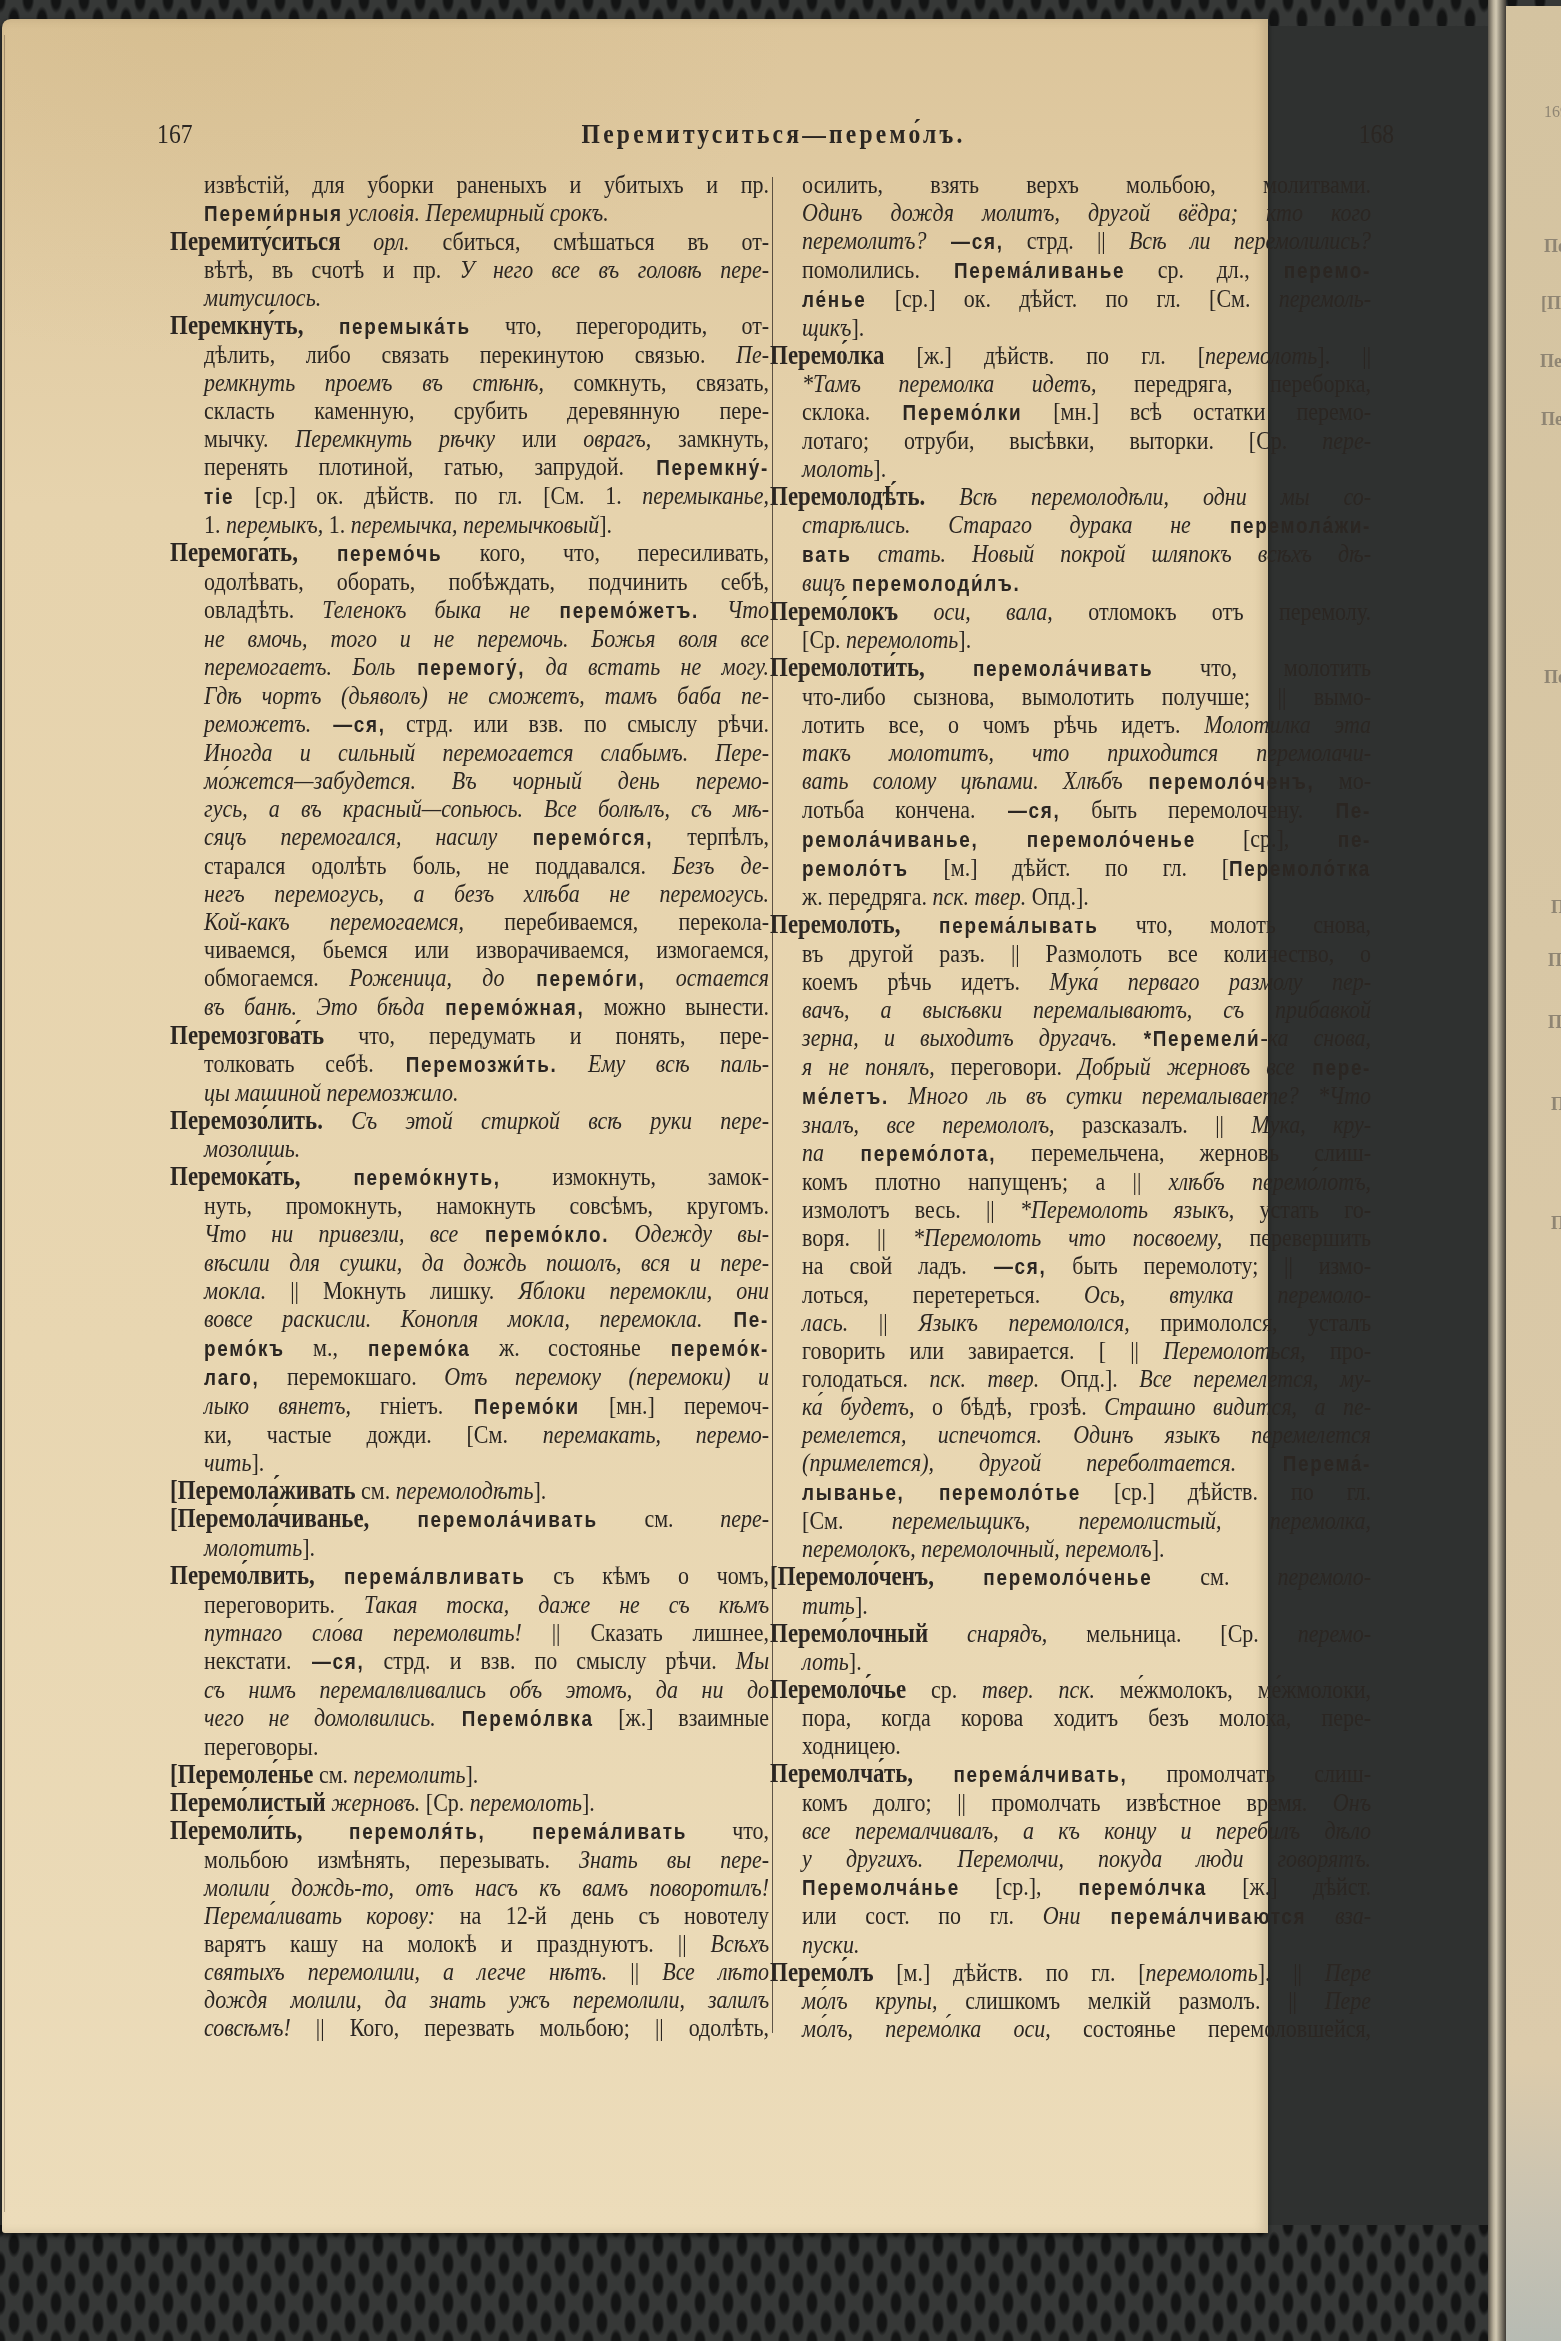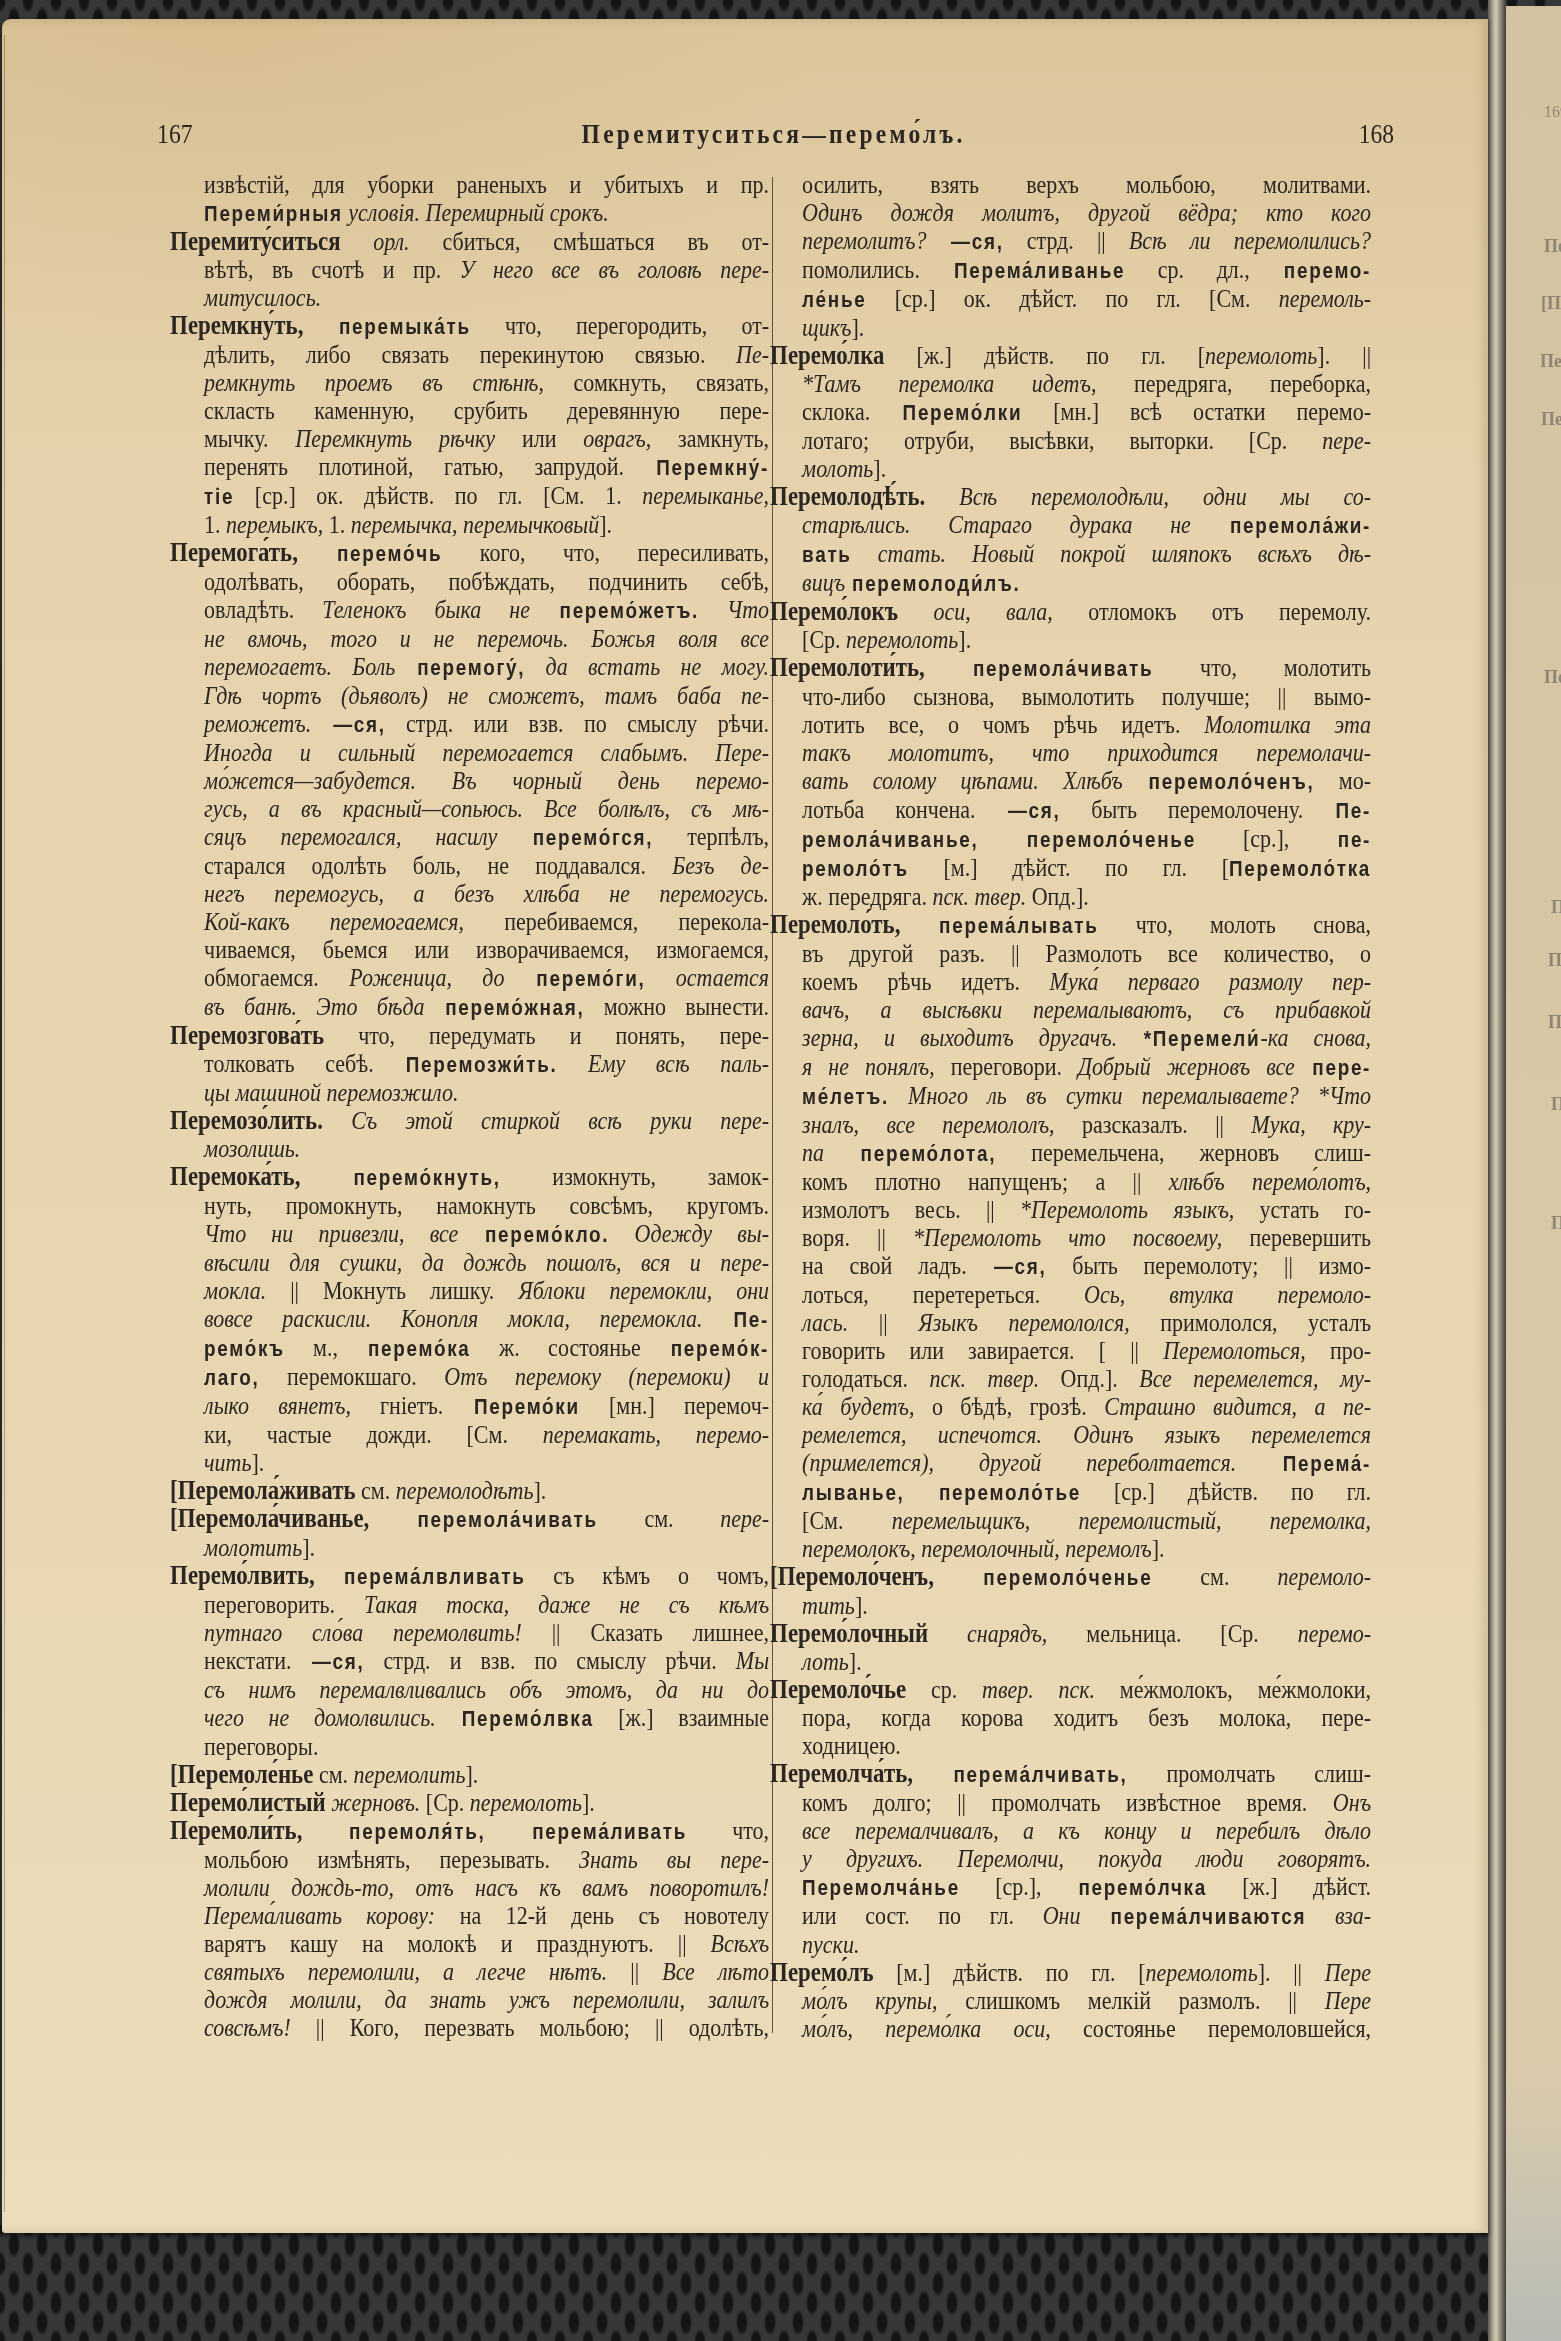--- a/index.html
+++ b/index.html
@@ -18,21 +18,21 @@
     background-size:28px 39px,28px 39px;background-position:0 0,14px 19.3px;}
   .mat-top{top:0;height:26px;}
   .mat-bottom{top:2225px;height:117px;}
   .gutter{position:absolute;left:1488px;top:0;width:18px;height:2342px;
     background:linear-gradient(90deg,#5c574d 0%,#b9b09b 30%,#d2c9b3 45%,#8f8878 70%,#3f3b35 100%);}
   .adjacent{position:absolute;left:1506px;top:6.4px;width:55px;height:2336px;overflow:hidden;
     background:linear-gradient(180deg,#d4c3a0 0%,var(--adjacent_page) 40%,#dccbab 88%,#c7c2b2 95%,#b7bbb3 100%);}
   .frag{position:absolute;font-family:"Liberation Serif",serif;font-weight:bold;font-size:18px;line-height:21.4px;
     color:var(--adjacent_ink);white-space:nowrap;transform:scaleY(1.1);}
   .frag.num{font-weight:normal;font-size:16px;}
-  .page{position:absolute;left:2.1px;top:19.3px;width:1486px;height:2214px;border-radius:8.6px 0 0 3.2px;
+  .page{position:absolute;left:2.1px;top:19.3px;width:1266px;height:2214px;border-radius:8.6px 0 0 3.2px;
     background:
       radial-gradient(ellipse 858px 483px at 15% 0%, rgba(190,160,100,0.18), rgba(190,160,100,0) 70%),
       linear-gradient(180deg,var(--paper_top) 0%,var(--paper) 22%,#e8d6b1 60%,var(--paper_bottom) 100%);
     box-shadow:0 2.1px 5.4px rgba(0,0,0,0.55), inset -5.4px 0 9.7px rgba(90,70,40,0.18);}
   .page::before{content:"";position:absolute;left:2.1px;top:16px;width:1.1px;height:2177px;background:rgba(60,50,40,0.35);}
   .pgnum{position:absolute;top:101px;width:64px;font-size:23.6px;line-height:28px;transform:scaleY(1.15);}
   .pgnum.left{left:155px;text-align:left;}
   .pgnum.right{left:1328px;text-align:right;}
   .runhead{position:absolute;left:450px;top:101px;width:643px;text-align:center;font-size:23.6px;line-height:28px;
     font-weight:bold;letter-spacing:3.2px;transform:scaleY(1.18);}

